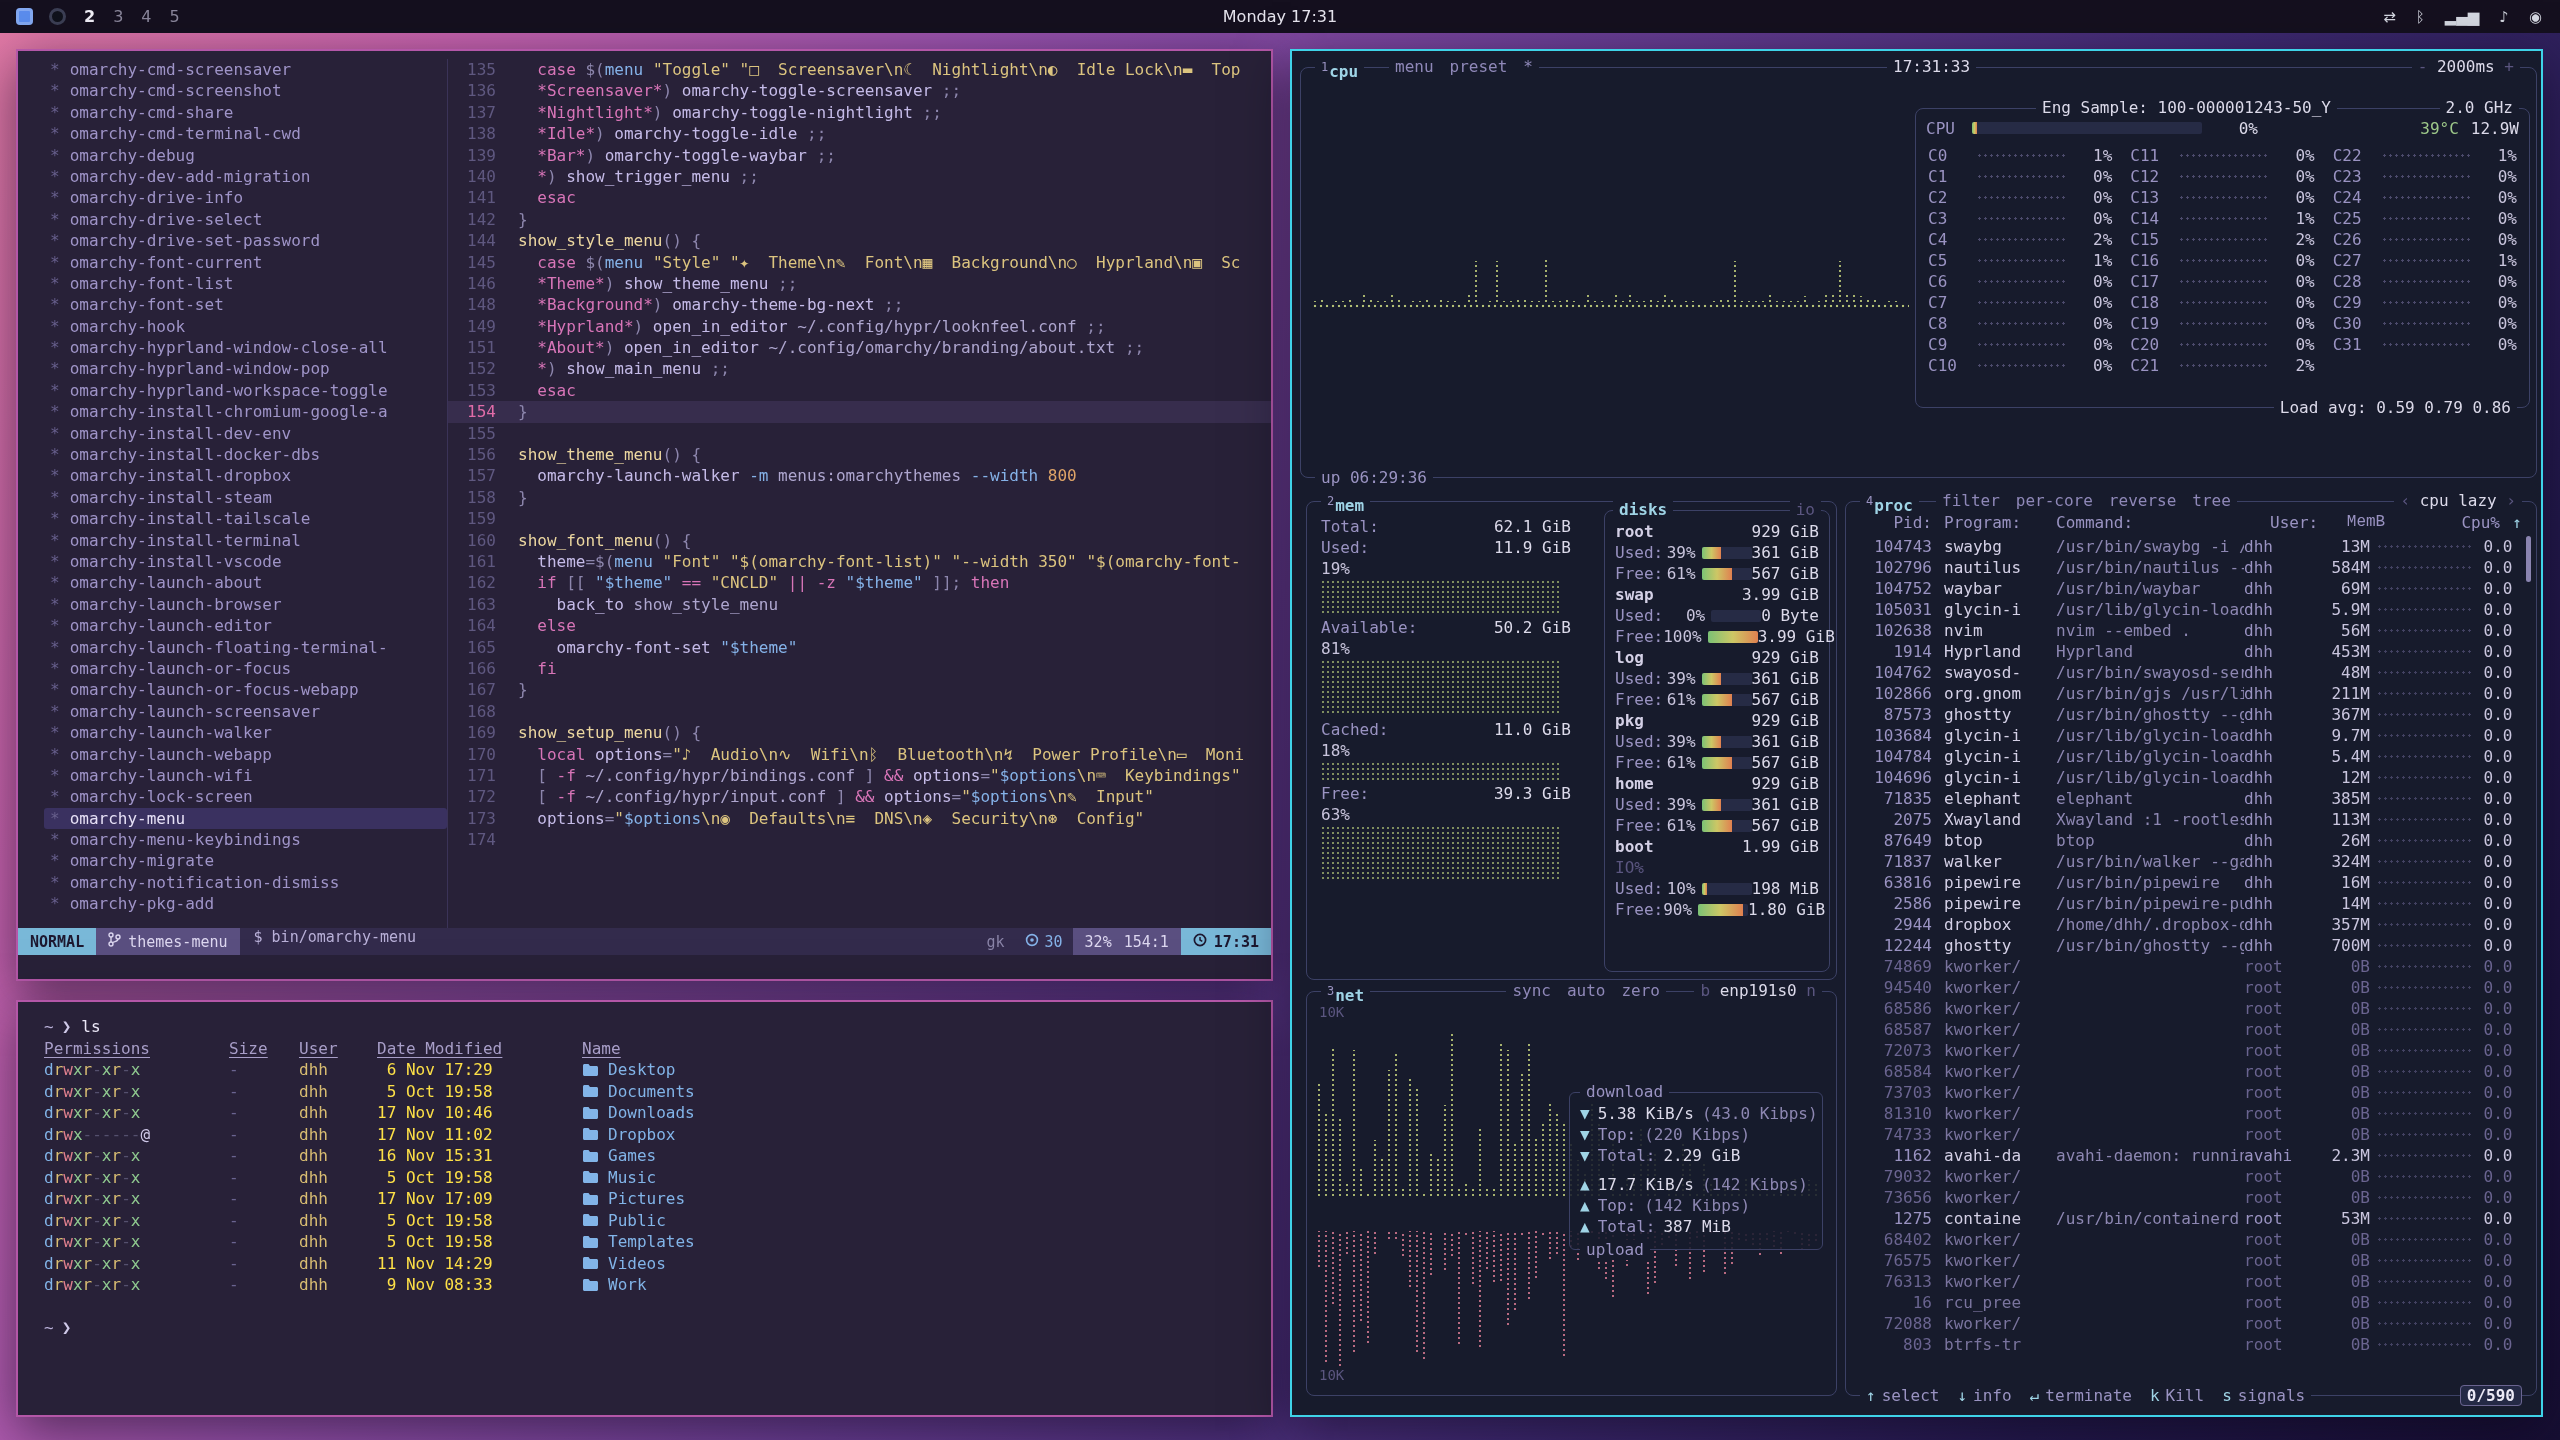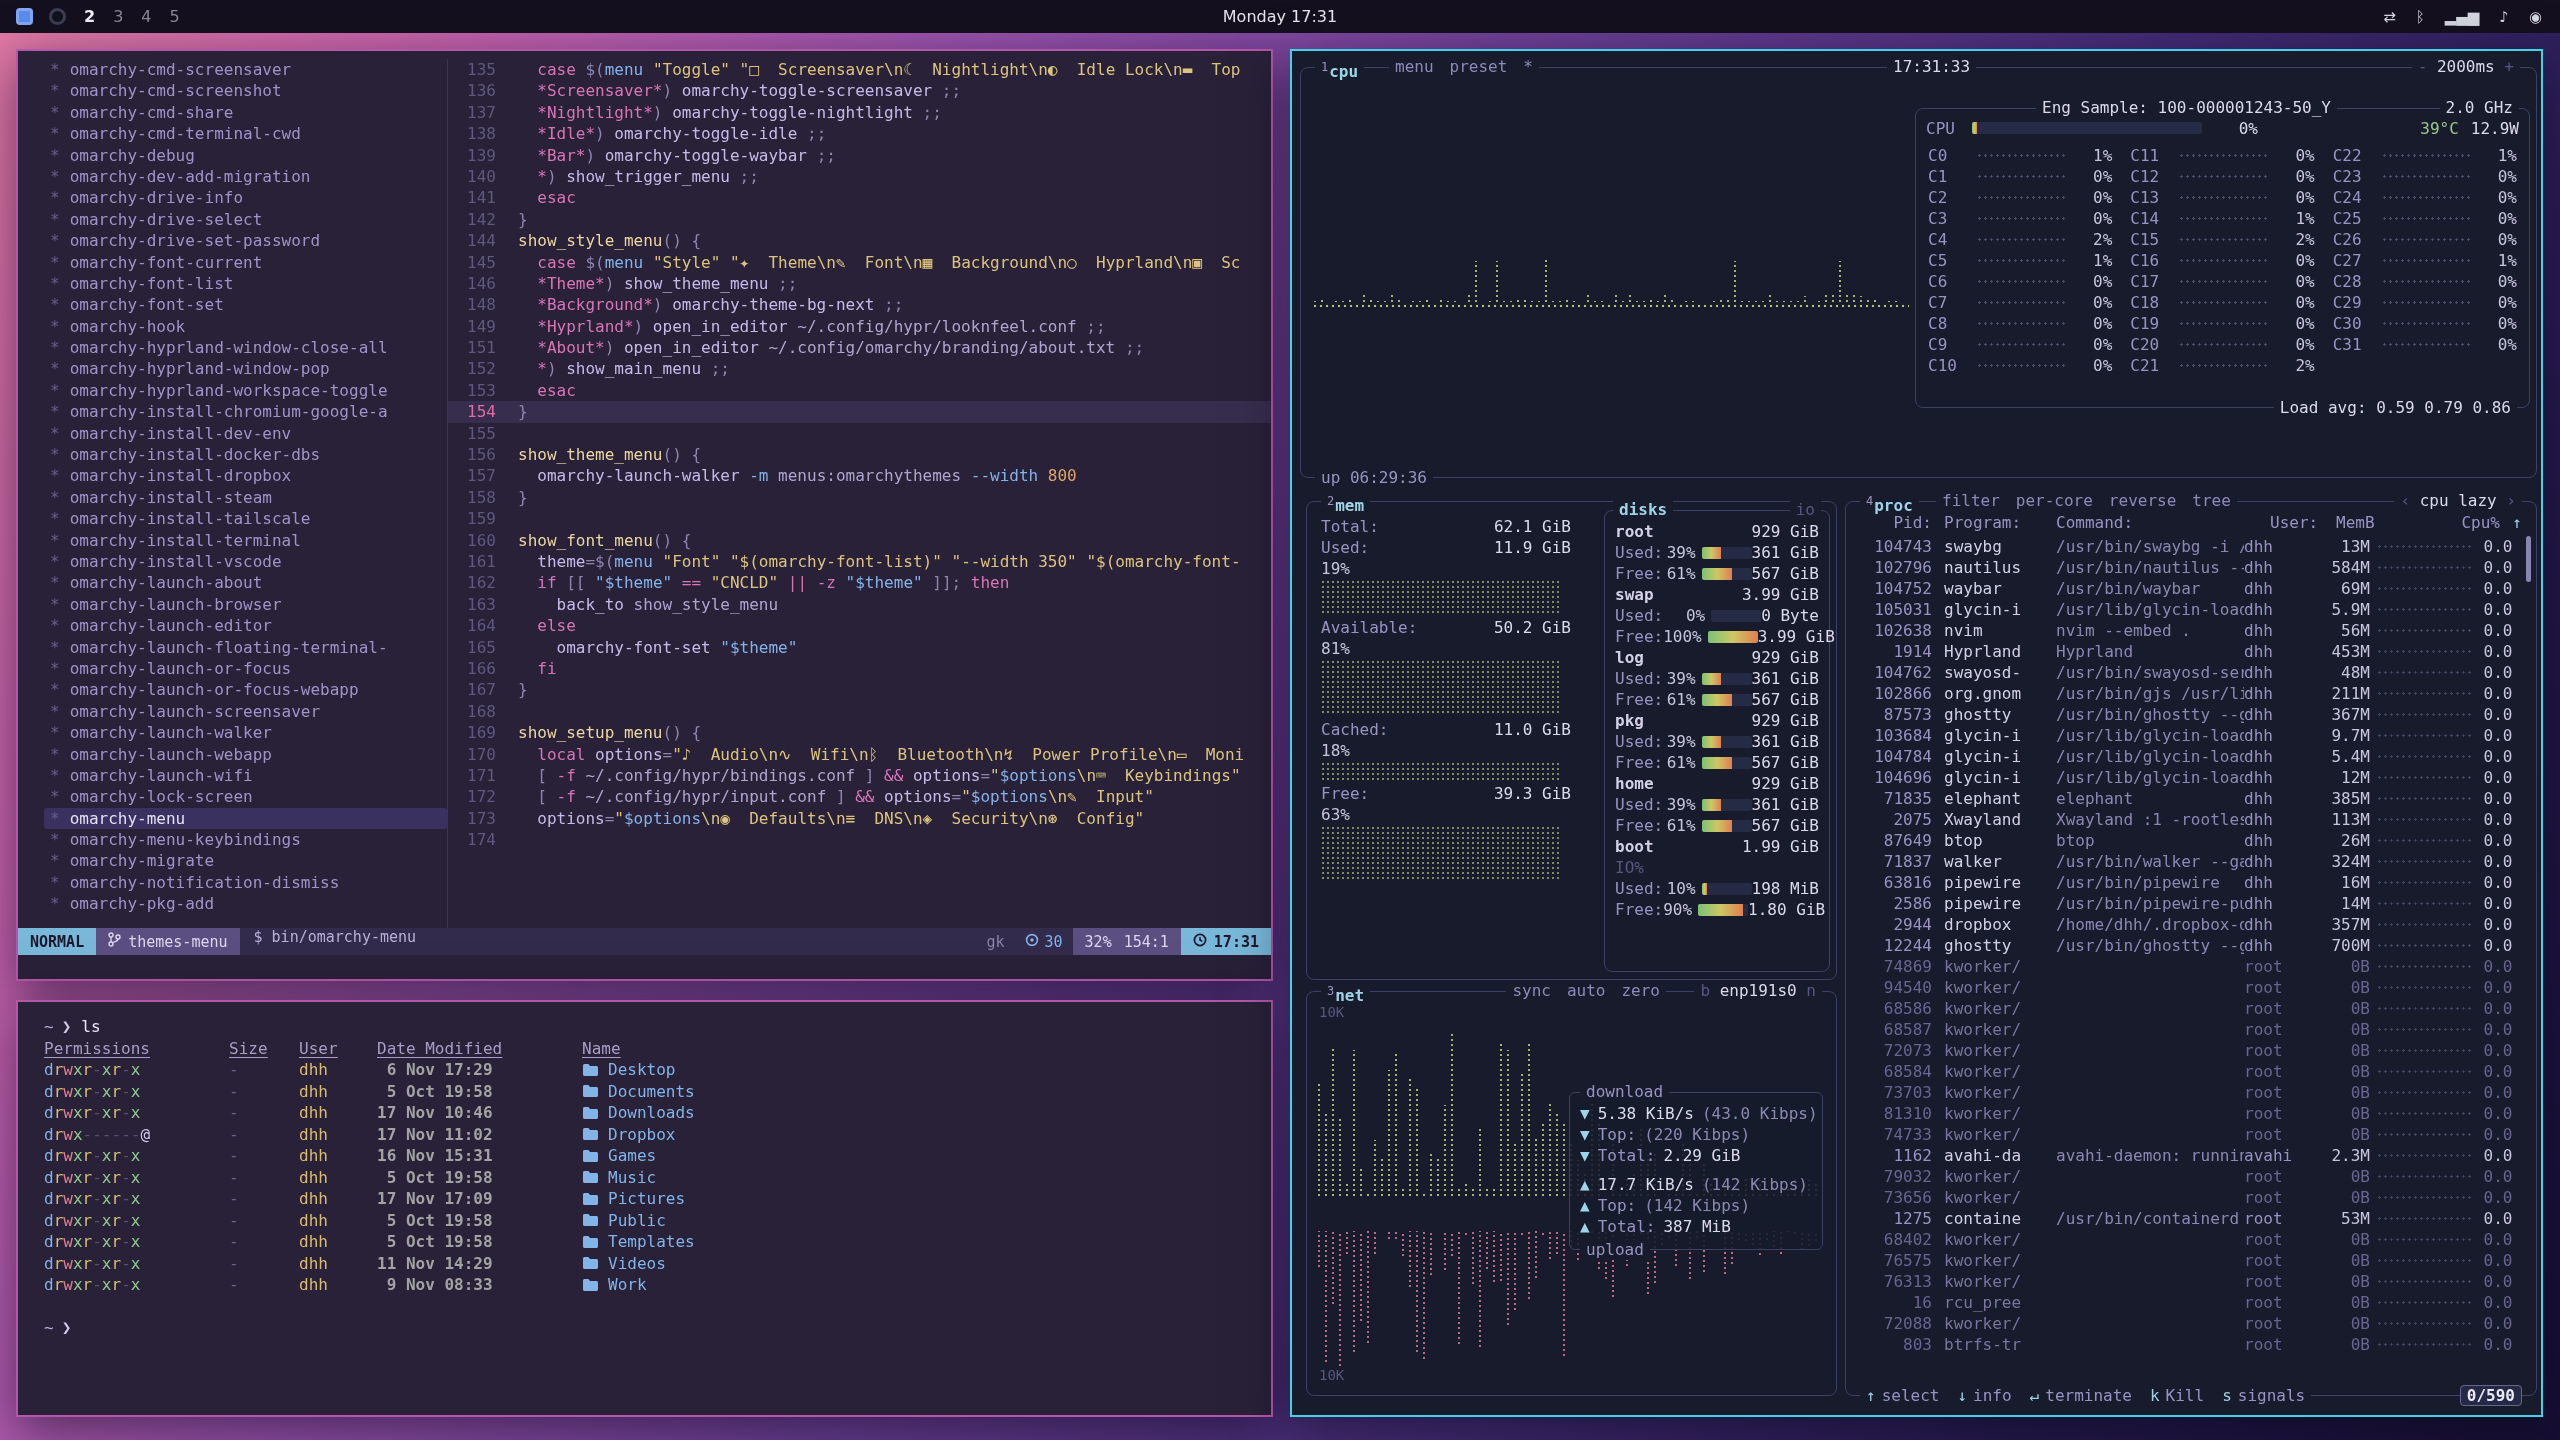--- a/index.html
+++ b/index.html
@@ -53,21 +53,21 @@
   
   .files-body{position:absolute;inset:0;padding:14px 16px 0 26px;font-size:16px;line-height:21.5px;color:#b9b0d8;}
   .prompt-line{white-space:pre;}
   .prompt-tilde{color:#b9b0d8;} .prompt-char{color:#cfc8e8;margin:0 10px 0 8px;} .prompt-cmd{color:#eae6f6;}
   .ls-header{display:flex;color:#a89ec8;text-decoration:underline;text-underline-offset:3px;}
   .ls-header span{text-decoration:underline;}
   .ls-row{display:flex;}
   .ls-perm{width:185px;}
   .ls-size{width:70px;color:#6a6490;}
   .ls-user{width:78px;color:#d9bd72;}
-  .ls-date{width:205px;color:#a3a3a3;white-space:pre;font-weight:bold;}
+  .ls-date{width:205px;color:#fde047;white-space:pre;}
   .ls-name{color:#82b4e8;display:flex;align-items:center;gap:9px;}
   .h-perm{width:185px;} .h-size{width:70px;} .h-user{width:78px;} .h-date{width:205px;}
   .folder-icon svg{display:block;}
 
   
   .btop-win{left:1290px;top:49px;width:1253px;height:1368px;background:#171b2c;border:2px solid #3fd3e8;}
   .btop-inner{position:absolute;inset:0;font-size:16px;color:#dcdaea;--bb:#3c4166;--bg:#171b2c;}
   .bx{position:absolute;border:1px solid var(--bb);border-radius:8px;box-sizing:border-box;}
   .bchip{position:absolute;top:-11px;background:var(--bg);padding:0 6px;line-height:20px;white-space:nowrap;color:#9a93c2;}
   .bchip.bottom{top:auto;bottom:-11px;}
@@ -127,21 +127,21 @@
   .net-up-graph{position:absolute;left:0;right:0;bottom:4px;height:150px;display:flex;align-items:flex-start;gap:2px;overflow:hidden;}
   .net-scale{position:absolute;color:#5b5680;font-size:14px;}
   .net-scale.top{left:2px;top:2px;} .net-scale.bottom{left:2px;bottom:2px;}
   .net-stats{position:absolute;left:262px;top:100px;width:254px;border:1px solid var(--bb);border-radius:6px;background:rgba(23,27,44,.88);padding:10px 10px 12px 10px;box-sizing:border-box;}
   .ns-line{display:flex;gap:8px;height:21px;line-height:21px;white-space:nowrap;}
   .ns-arrow{color:#9fd4e6;} .ns-label{color:#9a93c2;} .ns-value{color:#dcdaea;} .ns-paren{color:#8d87b2;}
 
   .proc-box{left:553px;top:450px;width:692px;height:895px;}
   .proc-head{display:flex;align-items:center;height:24px;margin:8px 14px 0 10px;color:#9a93c2;white-space:nowrap;}
   .ph-pid{width:76px;text-align:right;} .ph-prog{width:112px;padding-left:12px;} .ph-cmd{flex:1;}
-  .ph-user{width:66px;} .ph-mem{width:60px;text-align:left;} .ph-cpu{width:104px;text-align:right;}
+  .ph-user{width:66px;} .ph-mem{width:60px;text-align:center;font-family:Liberation Mono, monospace;} .ph-cpu{width:104px;text-align:right;}
   .ph-arrow{width:22px;text-align:right;color:#9fd4e6;}
   .proc-rows{margin:2px 14px 0 10px;}
   .proc-row{display:flex;align-items:center;height:21px;white-space:nowrap;overflow:hidden;}
   .ppid{width:76px;text-align:right;color:#9a93c2;}
   .pprog{width:112px;padding-left:12px;color:#d4d0e6;}
   .pcmd{flex:1;color:#8d87b2;overflow:hidden;}
   .puser{width:66px;color:#9a93c2;}
   .pmem{width:60px;text-align:right;color:#c9c5de;}
   .pgraph{width:96px;height:5px;margin-left:8px;
     background-image:radial-gradient(circle at 1.5px 2.5px,rgba(110,104,150,.5) 1px,transparent 1.3px);background-size:6px 5px;}

